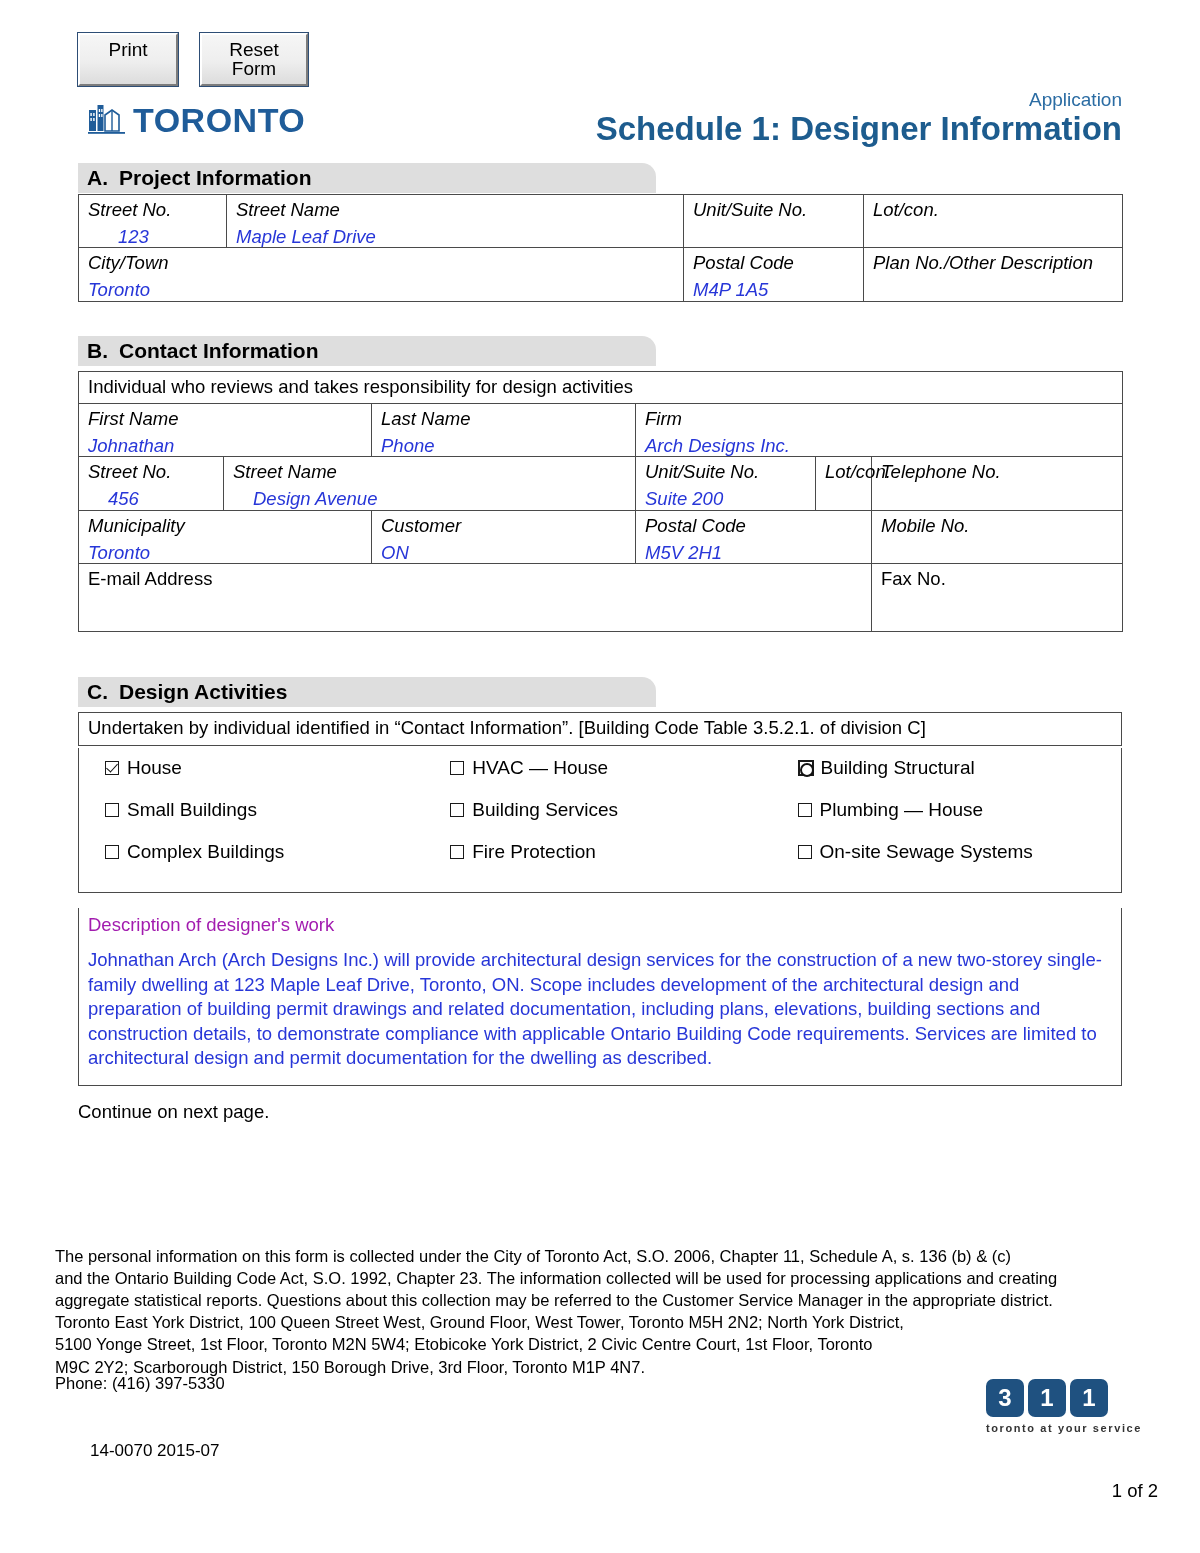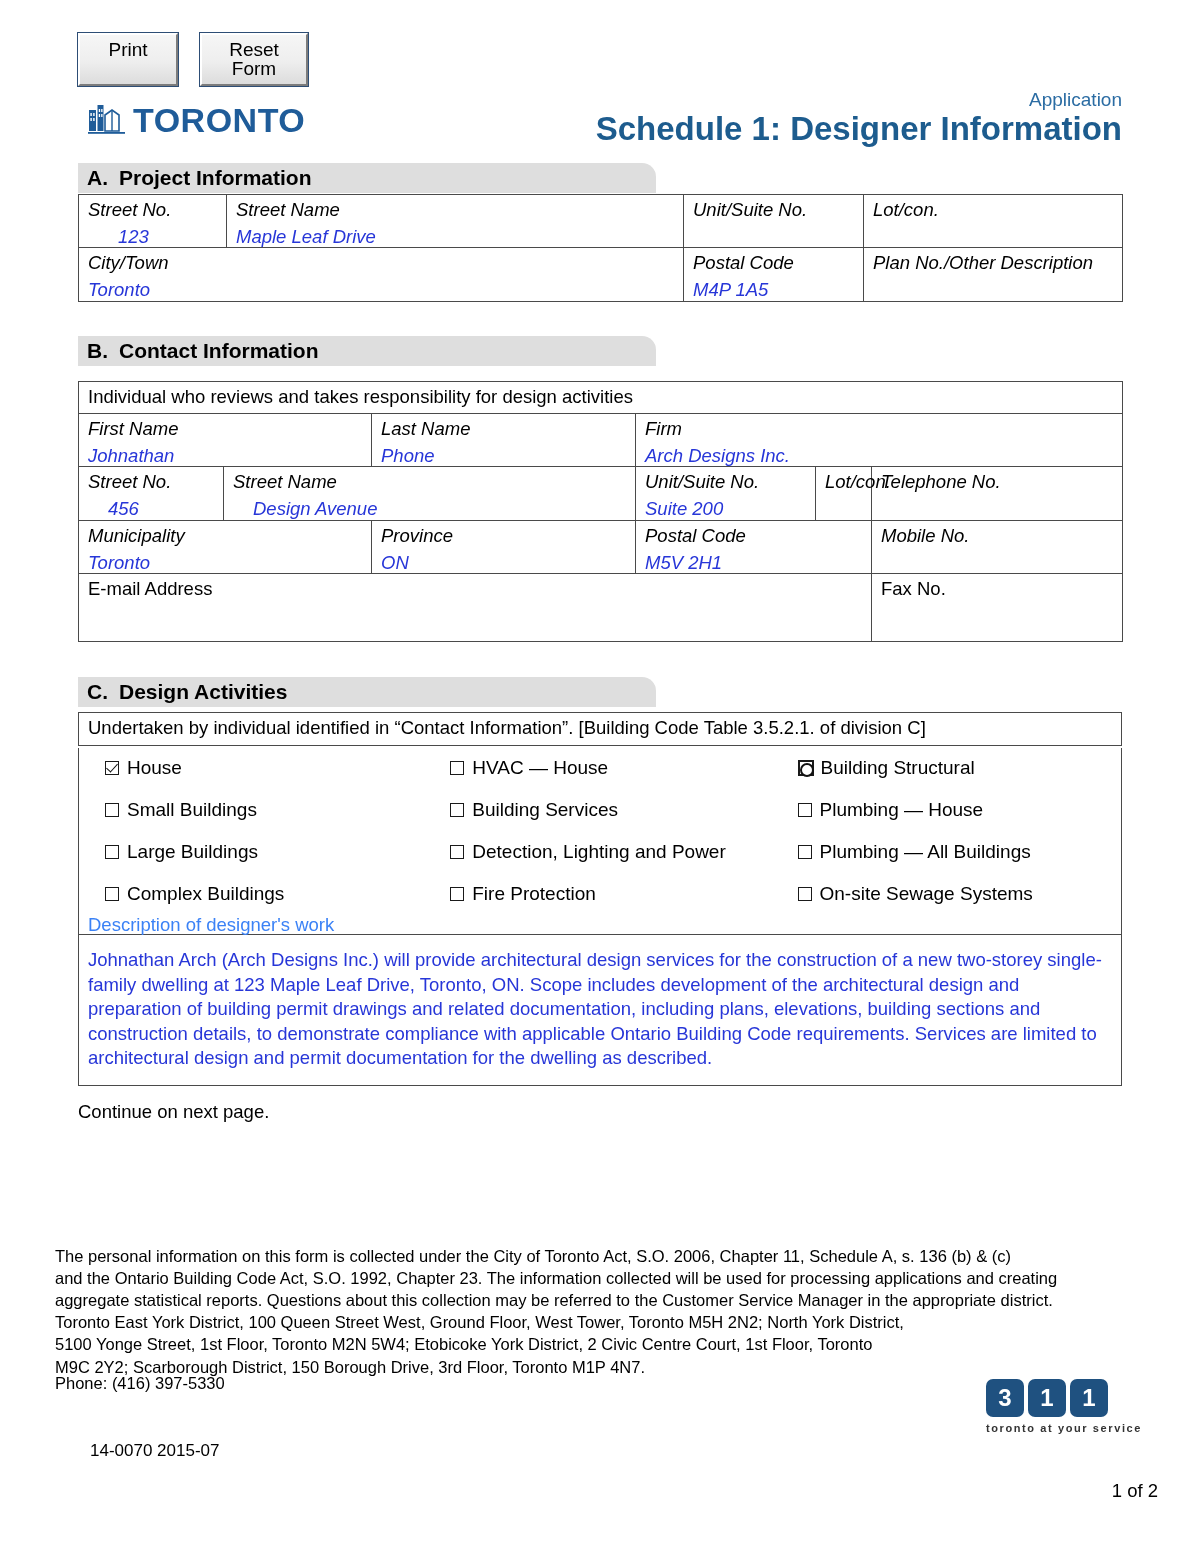--- a/index.html
+++ b/index.html
@@ -206,21 +206,21 @@
   
   .desc-box {
     position: absolute;
     left: 78px;
     width: 1044px;
     border: 1px solid #4a4a4a;
     border-top: none;
     box-sizing: border-box;
     padding: 6px 10px 14px 9px;
   }
-  .desc-label { font-size: 18.5px; color: #3b82f6; }
+  .desc-label { font-size: 18.5px; color: #a21caf; }
   .desc-text {
     font-size: 18.5px;
     color: #2736d8;
     line-height: 1.33;
     margin-top: 12px;
   }
 
   .continue-note {
     position: absolute;
     left: 78px;
@@ -366,21 +366,21 @@
         </td>
       </tr>
     </tbody>
   </table>
 
   <div class="sec-bar" style="top:336px; width:578px;">
     <span class="sec-letter">B.</span>
     <span class="sec-text">Contact Information</span>
   </div>
 
-  <table class="tbl" style="top:371px;margin-top:10px;">
+  <table class="tbl" style="top:371px;">
     <colgroup>
       <col style="width:145px">
         <col style="width:148px">
         <col style="width:117px">
         <col style="width:147px">
       <col style="width:72px">
         <col style="width:108px">
         <col style="width:56px">
         <col style="width:251px">
     </colgroup>
@@ -425,21 +425,21 @@
           <span class="lbl">Telephone No.</span>
           <span class="val"></span>
         </td>
       </tr>
       <tr>
         <td class="cell-2line" colspan="2">
           <span class="lbl">Municipality</span>
           <span class="val">Toronto</span>
         </td>
         <td class="cell-2line" colspan="2">
-          <span class="lbl">Province</span>
+          <span class="lbl">Customer</span>
           <span class="val">ON</span>
         </td>
         <td class="cell-2line" colspan="3">
           <span class="lbl">Postal Code</span>
           <span class="val">M5V 2H1</span>
         </td>
         <td class="cell-2line">
           <span class="lbl">Mobile No.</span>
           <span class="val"></span>
         </td>
@@ -492,34 +492,20 @@
           <span class="chk-box"></span>
           <span class="chk-label">Small Buildings</span>
         </div>
         <div class="chk-cell c2">
           <span class="chk-box"></span>
           <span class="chk-label">Building Services</span>
         </div>
         <div class="chk-cell c3">
           <span class="chk-box"></span>
           <span class="chk-label">Plumbing — House</span>
-        </div>
-      </div>
-      <div class="chk-row">
-        <div class="chk-cell c1">
-          <span class="chk-box"></span>
-          <span class="chk-label">Large Buildings</span>
-        </div>
-        <div class="chk-cell c2">
-          <span class="chk-box"></span>
-          <span class="chk-label">Detection, Lighting and Power</span>
-        </div>
-        <div class="chk-cell c3">
-          <span class="chk-box"></span>
-          <span class="chk-label">Plumbing — All Buildings</span>
         </div>
       </div>
       <div class="chk-row">
         <div class="chk-cell c1">
           <span class="chk-box"></span>
           <span class="chk-label">Complex Buildings</span>
         </div>
         <div class="chk-cell c2">
           <span class="chk-box"></span>
           <span class="chk-label">Fire Protection</span>

